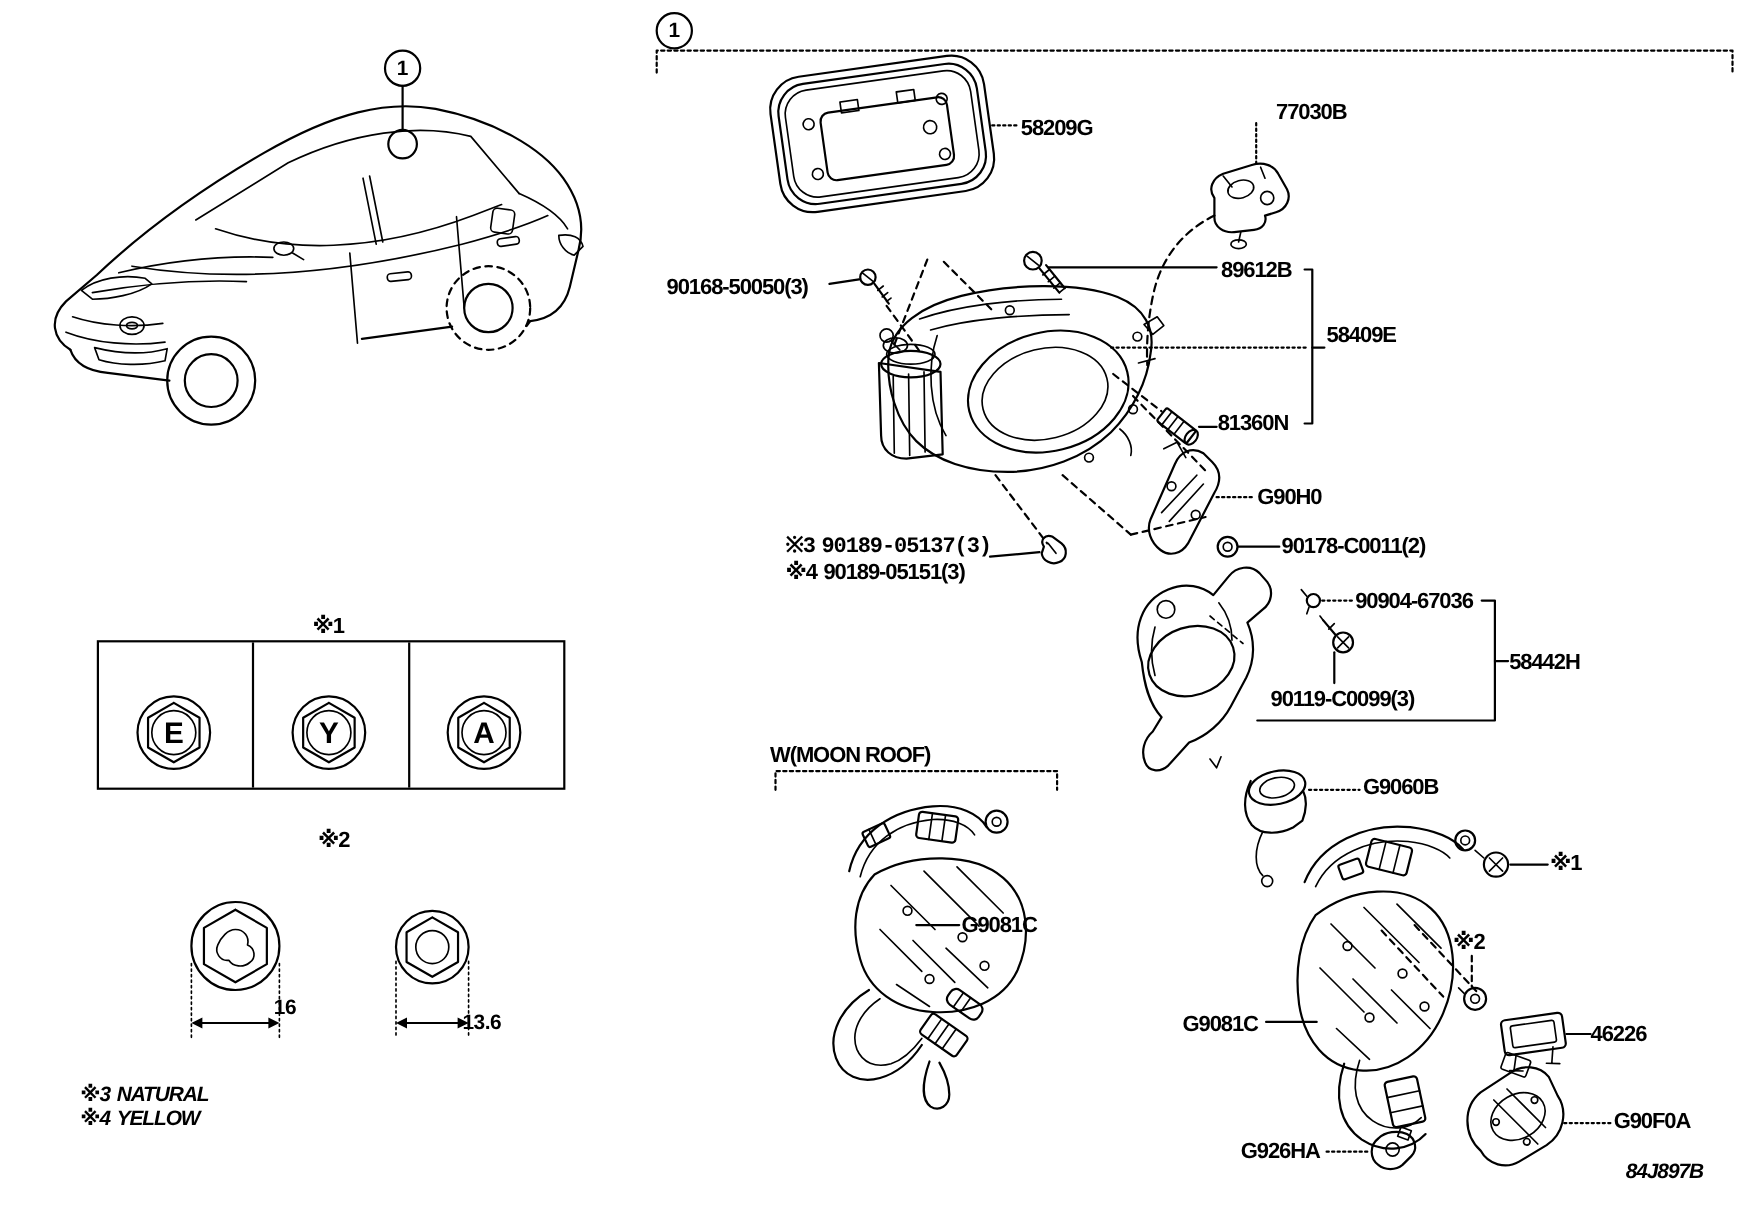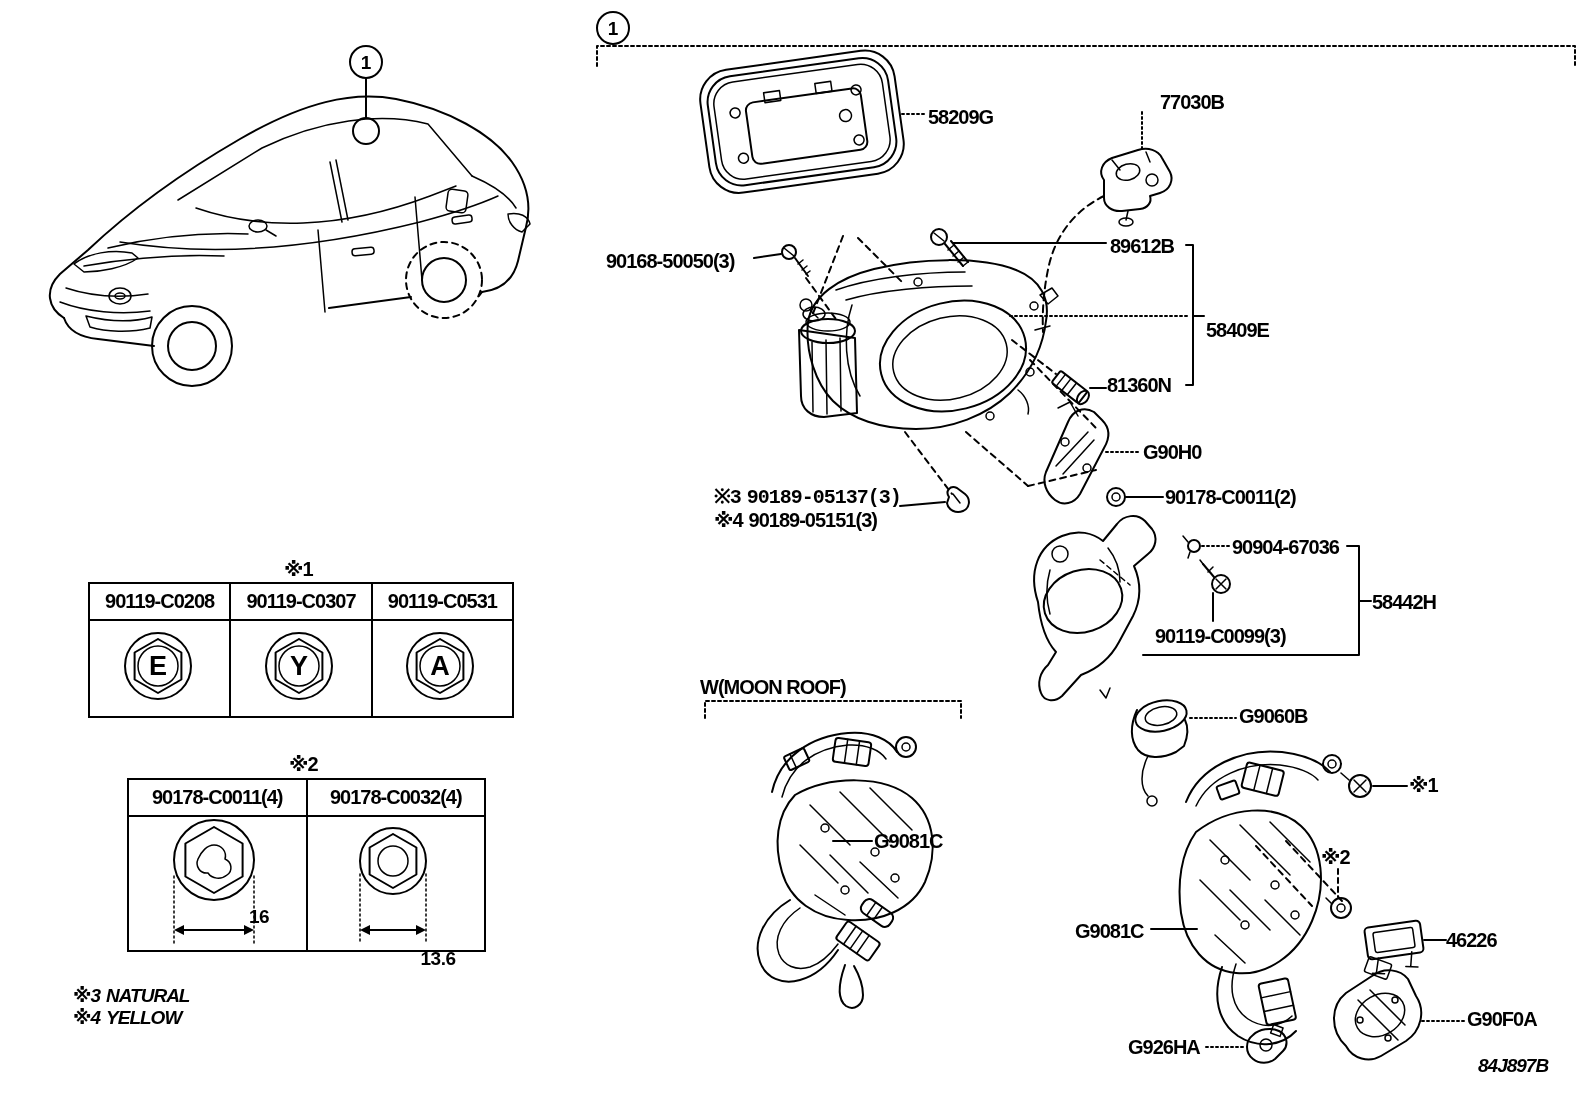--- a/index.html
+++ b/index.html
@@ -338,57 +338,42 @@
       <circle class="thin" cx="393" cy="861" r="15"></circle>
       <path class="thin" d="M360,874 L360,944 M426,874 L426,944" stroke-dasharray="2,3"></path>
       <path d="M368,930 L418,930"></path>
       <polygon class="bfill" points="360,930 370,925 370,935"></polygon>
       <polygon class="bfill" points="426,930 416,925 416,935"></polygon>
     </g>
   </svg>
 
   <div class="lbl" style="left:284px;top:558px;">※1</div>
   <div class="tbl" id="tbl1" style="left:88px;top:582px;width:422px;height:132px;">
-    <div class="trow thead">
-      <div class="tcell">90119-C0208</div>
-      <div class="tcell">90119-C0307</div>
-      <div class="tcell">90119-C0531</div>
-    </div>
     <div class="trow">
       <div class="tcell"></div>
       <div class="tcell"></div>
       <div class="tcell"></div>
     </div>
   </div>
   <div class="nut-letter" style="left:136px;top:644px;">E</div>
   <div class="nut-letter" style="left:277px;top:644px;">Y</div>
   <div class="nut-letter" style="left:418px;top:644px;">A</div>
 
   <div class="lbl" style="left:289px;top:753px;">※2</div>
-  <div class="tbl" id="tbl2" style="left:127px;top:778px;width:355px;height:170px;">
-    <div class="trow thead">
-      <div class="tcell">90178-C0011(4)</div>
-      <div class="tcell">90178-C0032(4)</div>
-    </div>
-    <div class="trow">
-      <div class="tcell"></div>
-      <div class="tcell"></div>
-    </div>
-  </div>
   <div class="dim" style="left:196px;top:906px;width:36px;">16</div>
-  <div class="dim" style="left:371px;top:948px;width:44px;">13.6</div>
+  <div class="dim" style="left:371px;top:919px;width:44px;">13.6</div>
 
   <div class="cmark" style="left:355px;top:52px;">1</div>
   <div class="cmark" style="left:602px;top:18px;">1</div>
 
   <div class="lbl" style="left:928px;top:106px;">58209G</div>
   <div class="lbl" style="left:1160px;top:91px;">77030B</div>
   <div class="lbl" style="left:606px;top:250px;">90168-50050(3)</div>
   <div class="lbl" style="left:1110px;top:235px;">89612B</div>
-  <div class="lbl" style="left:1206px;top:319px;">58409E</div>
+  <div class="lbl" style="left:1206px;top:294px;">58409E</div>
   <div class="lbl" style="left:1107px;top:374px;">81360N</div>
   <div class="lbl" style="left:1143px;top:441px;">G90H0</div>
   <div class="lbl" style="left:1165px;top:486px;">90178-C0011(2)</div>
 
   <div class="lbl" style="left:714px;top:487px;font-family:Liberation Mono, monospace;">
     <span class="mark">※3</span><span>90189-05137(3)</span>
   </div>
   <div class="lbl" style="left:714px;top:509px;">
     <span class="mark">※4</span><span>90189-05151(3)</span>
   </div>

